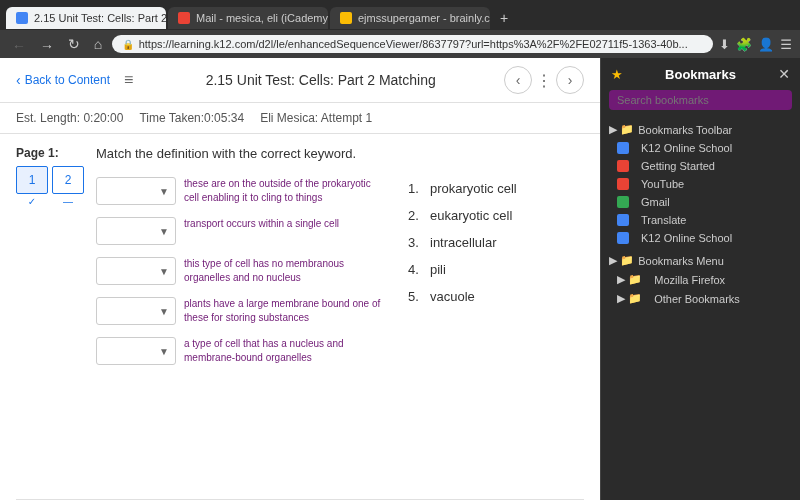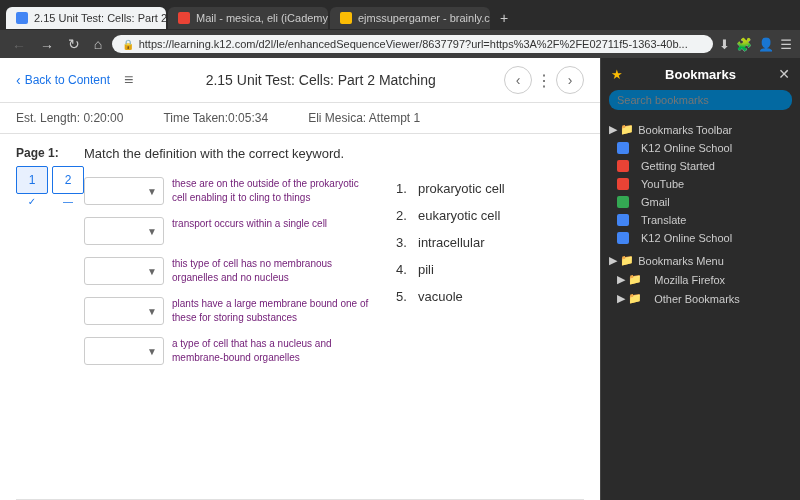--- a/index.html
+++ b/index.html
@@ -34,24 +34,24 @@
     .top-nav { display: flex; align-items: center; padding: 8px 16px; border-bottom: 1px solid #e0e0e0; gap: 10px; flex-shrink: 0; }
     .back-btn { display: flex; align-items: center; gap: 4px; color: #1a73e8; font-size: 12px; cursor: pointer; }
     .back-arrow { font-size: 14px; }
     .hamburger { font-size: 16px; color: #666; cursor: pointer; padding: 2px 4px; }
     .nav-title { flex: 1; text-align: center; font-size: 14px; color: #333; font-weight: normal; }
     .nav-arrows { display: flex; align-items: center; gap: 4px; }
     .circle-btn { width: 28px; height: 28px; border-radius: 50%; border: 1px solid #ccc; background: #fff; display: flex; align-items: center; justify-content: center; cursor: pointer; font-size: 14px; color: #666; }
     .more-btn { color: #666; font-size: 16px; cursor: pointer; }
 
     
-    .meta-info { display: flex; align-items: center; padding: 8px 16px; gap: 40px; font-size: 12px; color: #555; border-bottom: 1px solid #e0e0e0; flex-shrink: 0; }
-
-    
-    .content-area { display: flex; flex: 1; padding: 12px 16px; }
+    .meta-info { display: flex; align-items: center; padding: 8px 16px; gap: 16px; font-size: 12px; color: #555; border-bottom: 1px solid #e0e0e0; flex-shrink: 0; }
+
+    
+    .content-area { display: flex; flex: 1; padding: 12px 16px; gap: 12px; }
 
     
     .page-nav { flex-shrink: 0; }
     .page-label { font-size: 12px; color: #333; margin-bottom: 6px; font-weight: bold; }
     .page-item { width: 32px; height: 28px; border: 1px solid #1a73e8; color: #1a73e8; display: flex; align-items: center; justify-content: center; font-size: 12px; cursor: pointer; border-radius: 2px; }
     .page-item.active { background: #e8f0fe; }
     .page-item-check { font-size: 10px; color: #1a73e8; text-align: center; }
     .page-check-row { display: flex; gap: 4px; }
 
     
@@ -70,21 +70,21 @@
 
     .answer-item { display: flex; align-items: center; gap: 6px; font-size: 13px; color: #333; }
     .answer-num { color: #333; font-size: 13px; min-width: 16px; }
     .answer-text { font-size: 13px; color: #333; }
 
     
     .bookmarks-panel { width: 200px; background: #2b2b2b; color: #ccc; flex-shrink: 0; border-left: 1px solid #444; display: flex; flex-direction: column; overflow-y: auto; }
     .bookmarks-header { display: flex; align-items: center; justify-content: space-between; padding: 8px 10px; }
     .bookmarks-title { font-size: 13px; color: #fff; font-weight: bold; }
     .bookmarks-close { color: #ccc; cursor: pointer; font-size: 14px; }
-    .bookmarks-search { margin: 0 8px 8px; background: #0369a1; border: none; border-radius: 9px; padding: 4px 8px; color: #ccc; font-size: 11px; width: calc(100% - 16px); outline: none; }
+    .bookmarks-search { margin: 0 8px 8px; background: #701a75; border: none; border-radius: 4px; padding: 4px 8px; color: #ccc; font-size: 11px; width: calc(100% - 16px); outline: none; }
     .bookmark-section { margin: 2px 0; }
     .bookmark-section-header { display: flex; align-items: center; gap: 4px; padding: 3px 8px; font-size: 11px; color: #ccc; cursor: pointer; }
     .bookmark-item { display: flex; align-items: center; gap: 12px; padding: 3px 16px; font-size: 11px; color: #ccc; cursor: pointer; }
     .bookmark-favicon { width: 12px; height: 12px; border-radius: 2px; flex-shrink: 0; }
     .bm-blue { background: #4285f4; }
     .bm-red { background: #ea4335; }
     .bm-green { background: #34a853; }
     .bm-folder { color: #ccc; font-size: 11px; }
     .star-icon { color: #fbbc04; font-size: 13px; }
 

